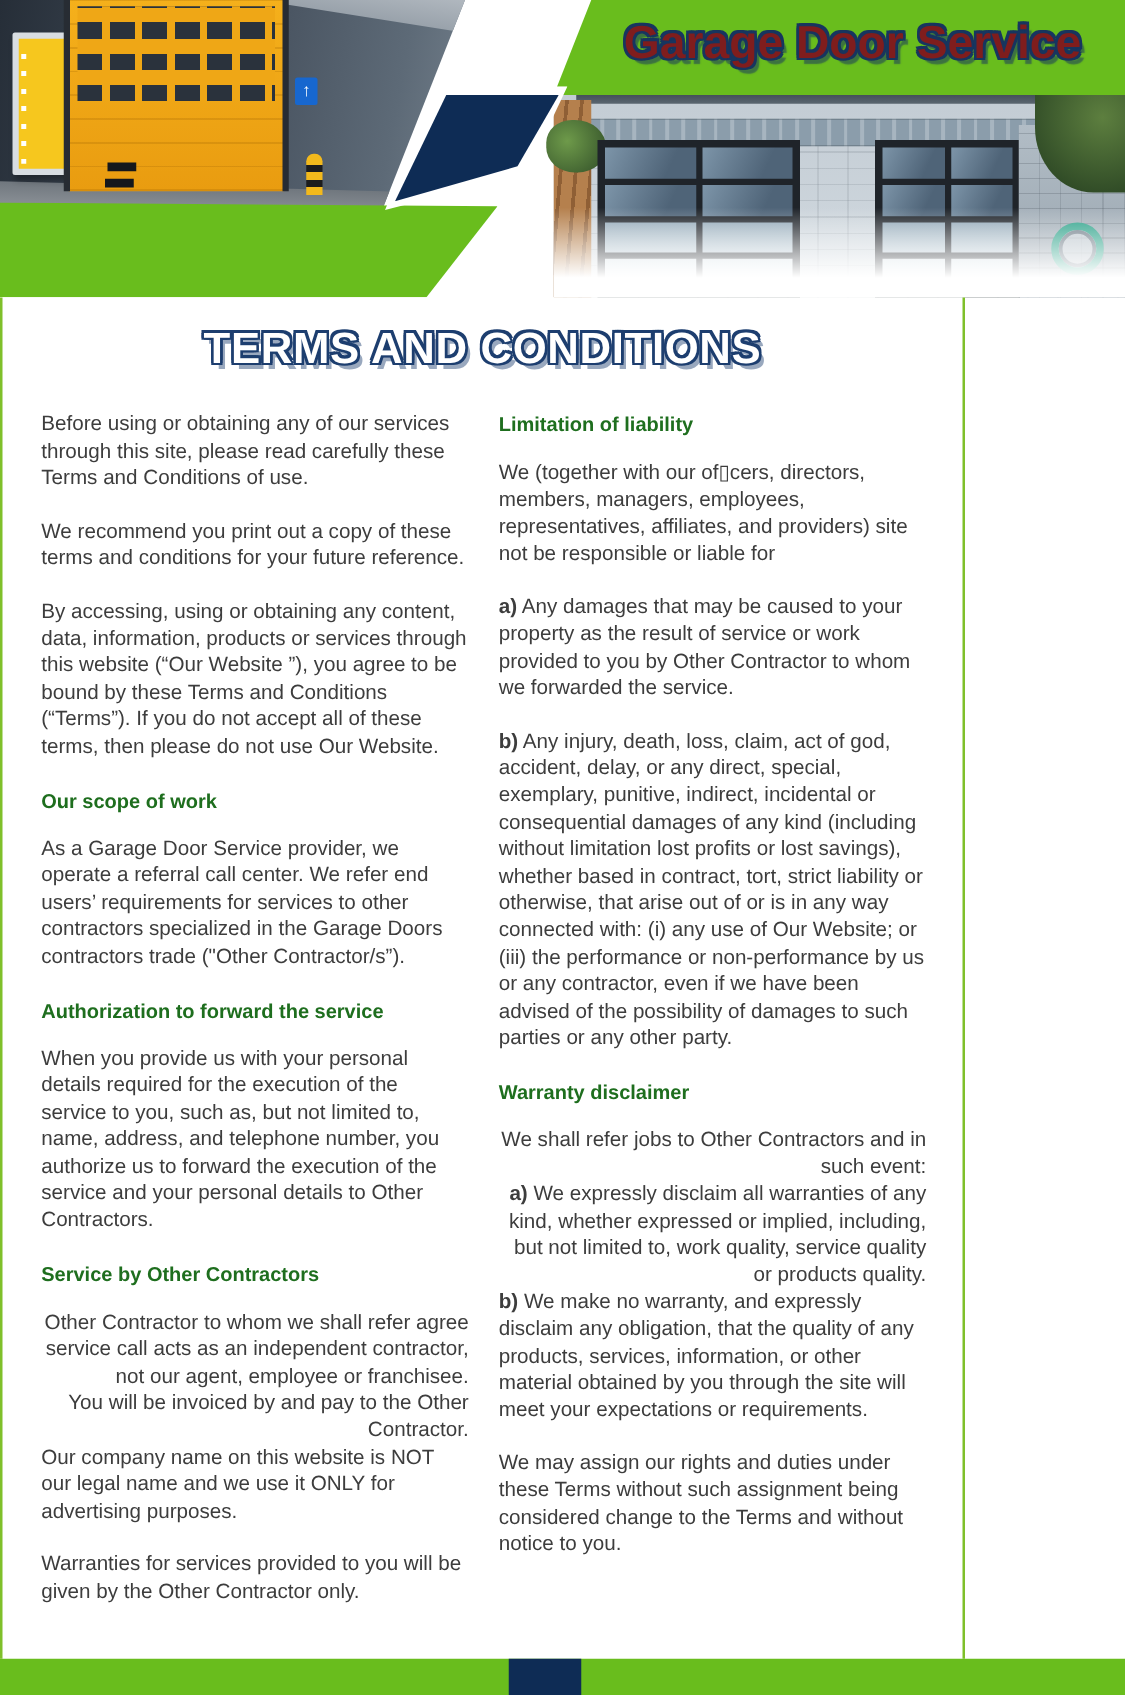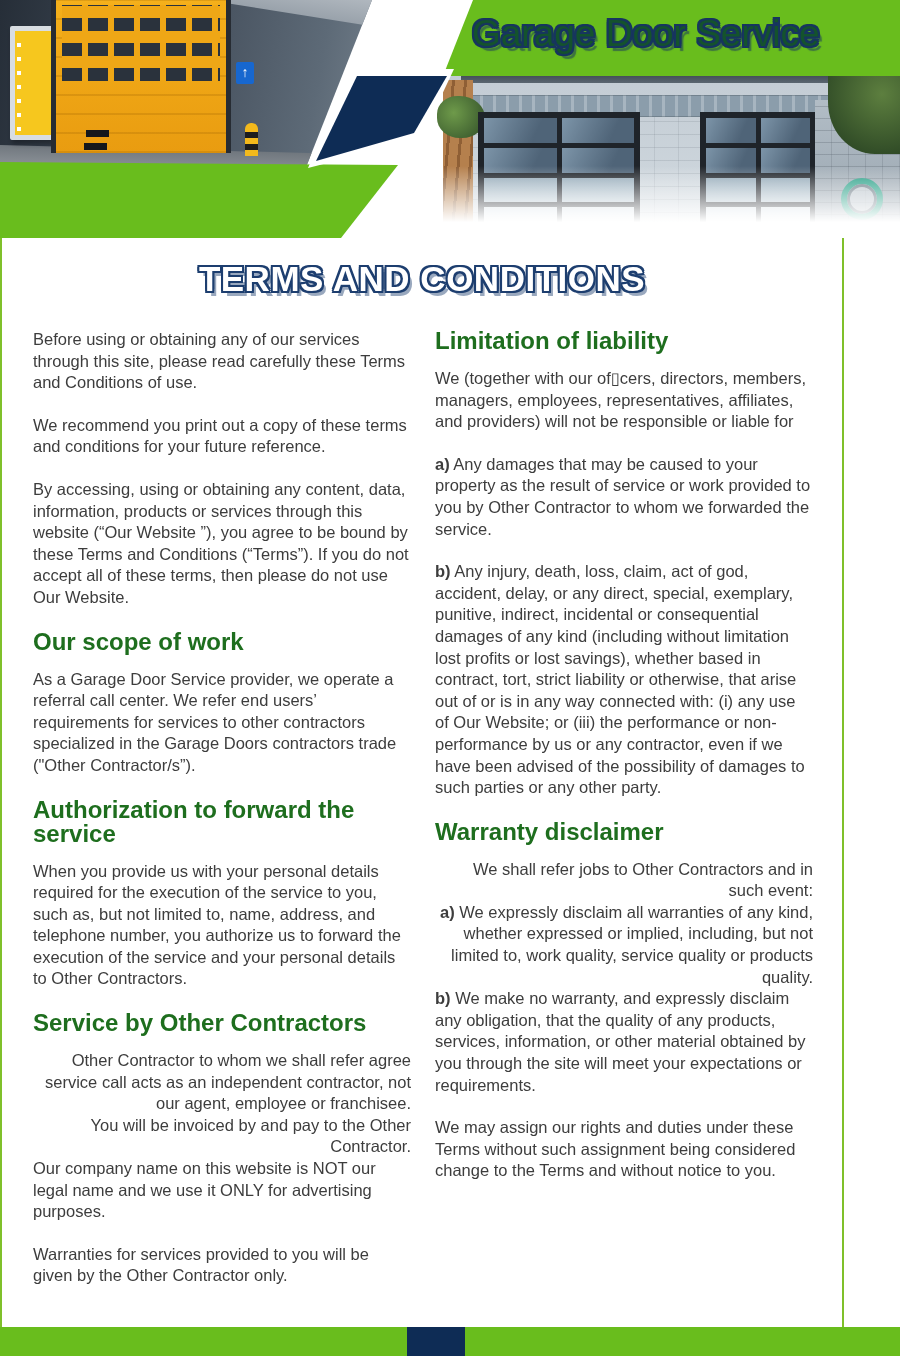--- a/index.html
+++ b/index.html
@@ -69,42 +69,42 @@
   
   .green-top { position:absolute; left:0; top:0; width:900px; height:238px; background:#69bd1d;
     clip-path: polygon(473px 0, 900px 0, 900px 76px, 443px 76px); }
   .green-left { position:absolute; left:0; top:0; width:900px; height:238px; background:#69bd1d;
     clip-path: polygon(0 162px, 398px 165px, 341px 238px, 0 238px); }
   .navy-outline { position:absolute; left:0; top:0; width:900px; height:238px; background:#ffffff;
     clip-path: polygon(350px 69px, 454px 69px, 421px 139px, 308px 168px); }
   .navy-shape { position:absolute; left:0; top:0; width:900px; height:238px; background:#0e2c55;
     clip-path: polygon(357px 76px, 447px 76px, 414px 133px, 316px 161px); }
 
-  .brand-title { position:absolute; left:472px; top:13px; width:420px; text-align:left; white-space:nowrap;
-    font-size:37px; font-weight:normal; color:#14532d; letter-spacing:0;
+  .brand-title { position:absolute; left:472px; top:13px; width:420px; text-align:center; white-space:nowrap;
+    font-size:37px; font-weight:bold; color:#7f1d1d; letter-spacing:0;
     text-shadow:
       -2px -2px 0 #17355f, 2px -2px 0 #17355f, -2px 2px 0 #17355f, 2px 2px 0 #17355f,
       -2px 0 0 #17355f, 2px 0 0 #17355f, 0 -2px 0 #17355f, 0 2px 0 #17355f,
       4px 5px 1px rgba(23,53,95,.55); }
 
   
-  .content { position:relative; width:844px; height:1089px; background:#fff;
+  .content { position:relative; width:772px; height:1089px; background:#fff;
     border-left:2px solid #7fc02a; border-right:2px solid #7fc02a; overflow:hidden; }
   .page-title { margin:0; padding-top:21px; text-align:center;
     font-size:35px; font-weight:800; color:#ffffff; letter-spacing:.5px;
     text-shadow:
       -2px -2px 0 #1d3e6f, 2px -2px 0 #1d3e6f, -2px 2px 0 #1d3e6f, 2px 2px 0 #1d3e6f,
       -2px 0 0 #1d3e6f, 2px 0 0 #1d3e6f, 0 -2px 0 #1d3e6f, 0 2px 0 #1d3e6f,
       4px 5px 0 rgba(29,62,111,.45); }
   .columns { display:flex; gap:24px; padding:30px 29px 0 31px; }
   .col { width:394px; }
   .para { margin:0 0 21px; font-size:16.5px; line-height:21.6px; color:#3d3d3d; }
   .para.tight { margin-bottom:0;text-align:right; }
   .para b { color:#3d3d3d; }
-  .sec-heading { margin:18px 0 15px; font-size:24px; line-height:24px; font-weight:bold; color:#1e6e1e; }
+  .sec-heading { margin:18px 0 15px; font-size:16px; line-height:24px; font-weight:bold; color:#1e6e1e; }
   .col > .sec-heading:first-child { margin-top:0; }
 
   
   .footer { position:relative; width:900px; height:29px; background:#69bd1d; }
   .footer-navy { position:absolute; left:407px; top:0; width:58px; height:29px; background:#0e2c55; }
 </style>
 </head>
 <body>
 
 <div class="page">
@@ -178,21 +178,21 @@
           <h2 class="sec-heading">Authorization to forward the service</h2>
           <p class="para">When you provide us with your personal details required for the execution of the service to you, such as, but not limited to, name, address, and telephone number, you authorize us to forward the execution of the service and your personal details to Other Contractors.</p>
           <h2 class="sec-heading">Service by Other Contractors</h2>
           <p class="para tight">Other Contractor to whom we shall refer agree service call acts as an independent contractor, not our agent, employee or franchisee.</p>
           <p class="para tight">You will be invoiced by and pay to the Other Contractor.</p>
           <p class="para">Our company name on this website is NOT our legal name and we use it ONLY for advertising purposes.</p>
           <p class="para">Warranties for services provided to you will be given by the Other Contractor only.</p>
         </div>
       <div class="col" id="col-right">
           <h2 class="sec-heading">Limitation of liability</h2>
-          <p class="para">We (together with our of▯cers, directors, members, managers, employees, representatives, affiliates, and providers) will not be responsible or liable for</p>
+          <p class="para">We (together with our of▯cers, directors, members, managers, employees, representatives, affiliates, and providers) site not be responsible or liable for</p>
           <p class="para"><b>a)</b> Any damages that may be caused to your property as the result of service or work provided to you by Other Contractor to whom we forwarded the service.</p>
           <p class="para"><b>b)</b> Any injury, death, loss, claim, act of god, accident, delay, or any direct, special, exemplary, punitive, indirect, incidental or consequential damages of any kind (including without limitation lost profits or lost savings), whether based in contract, tort, strict liability or otherwise, that arise out of or is in any way connected with: (i) any use of Our Website; or (iii) the performance or non-performance by us or any contractor, even if we have been advised of the possibility of damages to such parties or any other party.</p>
           <h2 class="sec-heading">Warranty disclaimer</h2>
           <p class="para tight">We shall refer jobs to Other Contractors and in such event:</p>
           <p class="para tight"><b>a)</b> We expressly disclaim all warranties of any kind, whether expressed or implied, including, but not limited to, work quality, service quality or products quality.</p>
           <p class="para"><b>b)</b> We make no warranty, and expressly disclaim any obligation, that the quality of any products, services, information, or other material obtained by you through the site will meet your expectations or requirements.</p>
           <p class="para">We may assign our rights and duties under these Terms without such assignment being considered change to the Terms and without notice to you.</p>
         </div>
     </div>
   </div>

